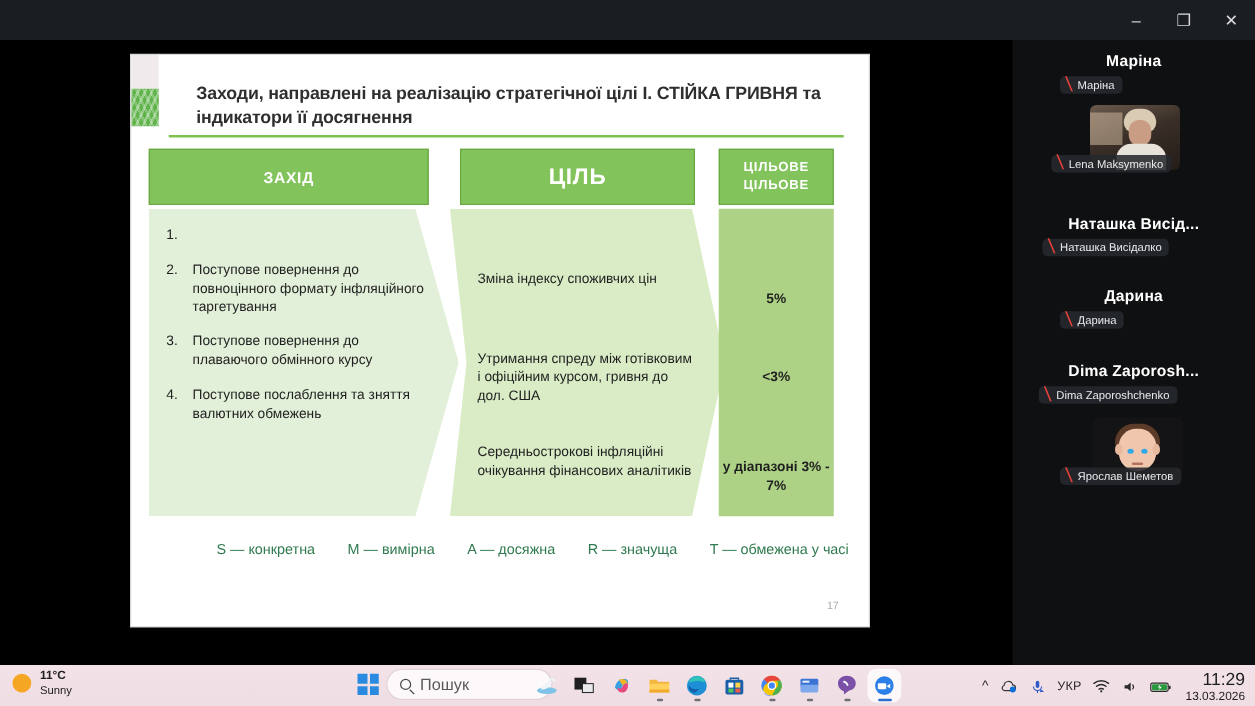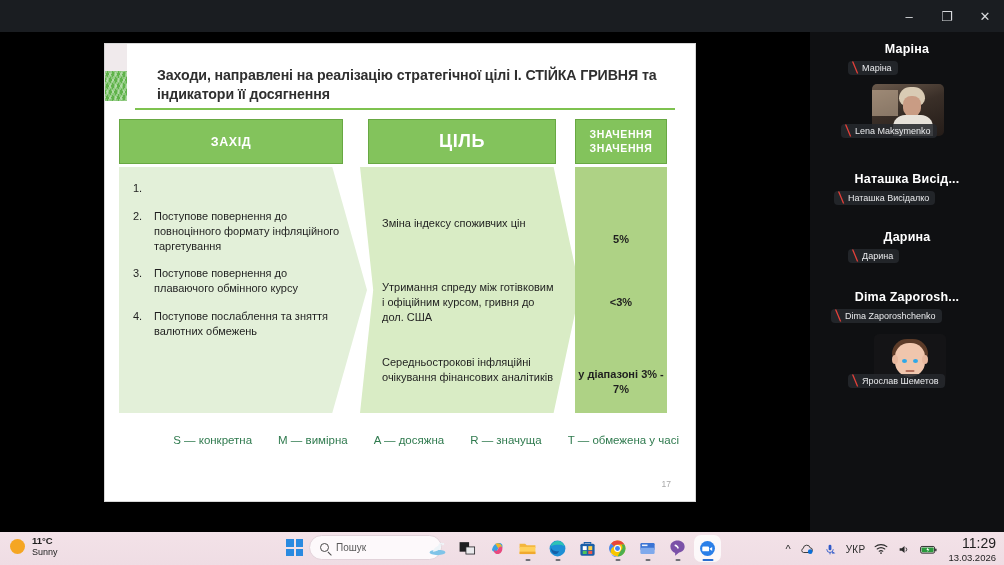--- a/index.html
+++ b/index.html
@@ -156,21 +156,21 @@
   .wx-txt { line-height: 1.15; color: #202020; }
   .wx-temp { font-size: 9.5px; font-weight: bold; }
   .wx-cond { font-size: 9px; }
 
   .tb-center { position: absolute; left: 286px; top: 3px; display: flex; align-items: center; gap: 6px; }
   .win-logo { width: 17px; height: 17px; display: grid; grid-template-columns: 1fr 1fr; grid-template-rows: 1fr 1fr; gap: 2px; }
   .win-logo i { background: #2a8ae0; display: block; }
   .search-pill {
     width: 133px; height: 25px; border-radius: 13px; background: #fdf9fb;
     border: 1px solid #e2d3da; display: flex; align-items: center; gap: 7px; padding: 0 10px;
-    color: #5a5a5a; font-size: 10px;
+    color: #5a5a5a; font-size: 13px;
   }
   .mag { width: 9px; height: 9px; border: 1.4px solid #4a4a4a; border-radius: 50%; position: relative; flex: none; }
   .mag::after { content:""; position:absolute; right:-4px; bottom:-3px; width:5px; height:1.4px; background:#4a4a4a; transform: rotate(45deg); }
 
   .tb-apps { position: absolute; left: 424px; top: 3px; display: flex; align-items: center; gap: 3px; }
   .app {
     width: 27px; height: 27px; border-radius: 6px; position: relative;
     display: flex; align-items: center; justify-content: center;
   }
   .app.active-pill { background: rgba(255,255,255,.78); border-radius: 7px; }
@@ -202,21 +202,21 @@
     <div class="slide">
 
       <div class="deco-pink"></div>
       <div class="deco-green"></div>
 
       <div class="slide-title">Заходи, направлені на реалізацію стратегічної цілі I. СТІЙКА ГРИВНЯ та індикатори її досягнення</div>
       <div class="title-rule"></div>
 
       <div class="hdr hdr-1">ЗАХІД</div>
       <div class="hdr hdr-2">ЦІЛЬ</div>
-      <div class="hdr hdr-3">ЗНАЧЕННЯ ЗНАЧЕННЯ</div>
+      <div class="hdr hdr-3">ЦІЛЬОВЕ ЦІЛЬОВЕ</div>
 
       <div class="col col-1">
         <div class="list">
           <div class="li">
             <div class="li-num">1.</div>
           </div>
           <div class="li">
             <div class="li-num">2.</div>
             <div class="li-txt">Поступове повернення до повноцінного формату інфляційного таргетування</div>
           </div>

